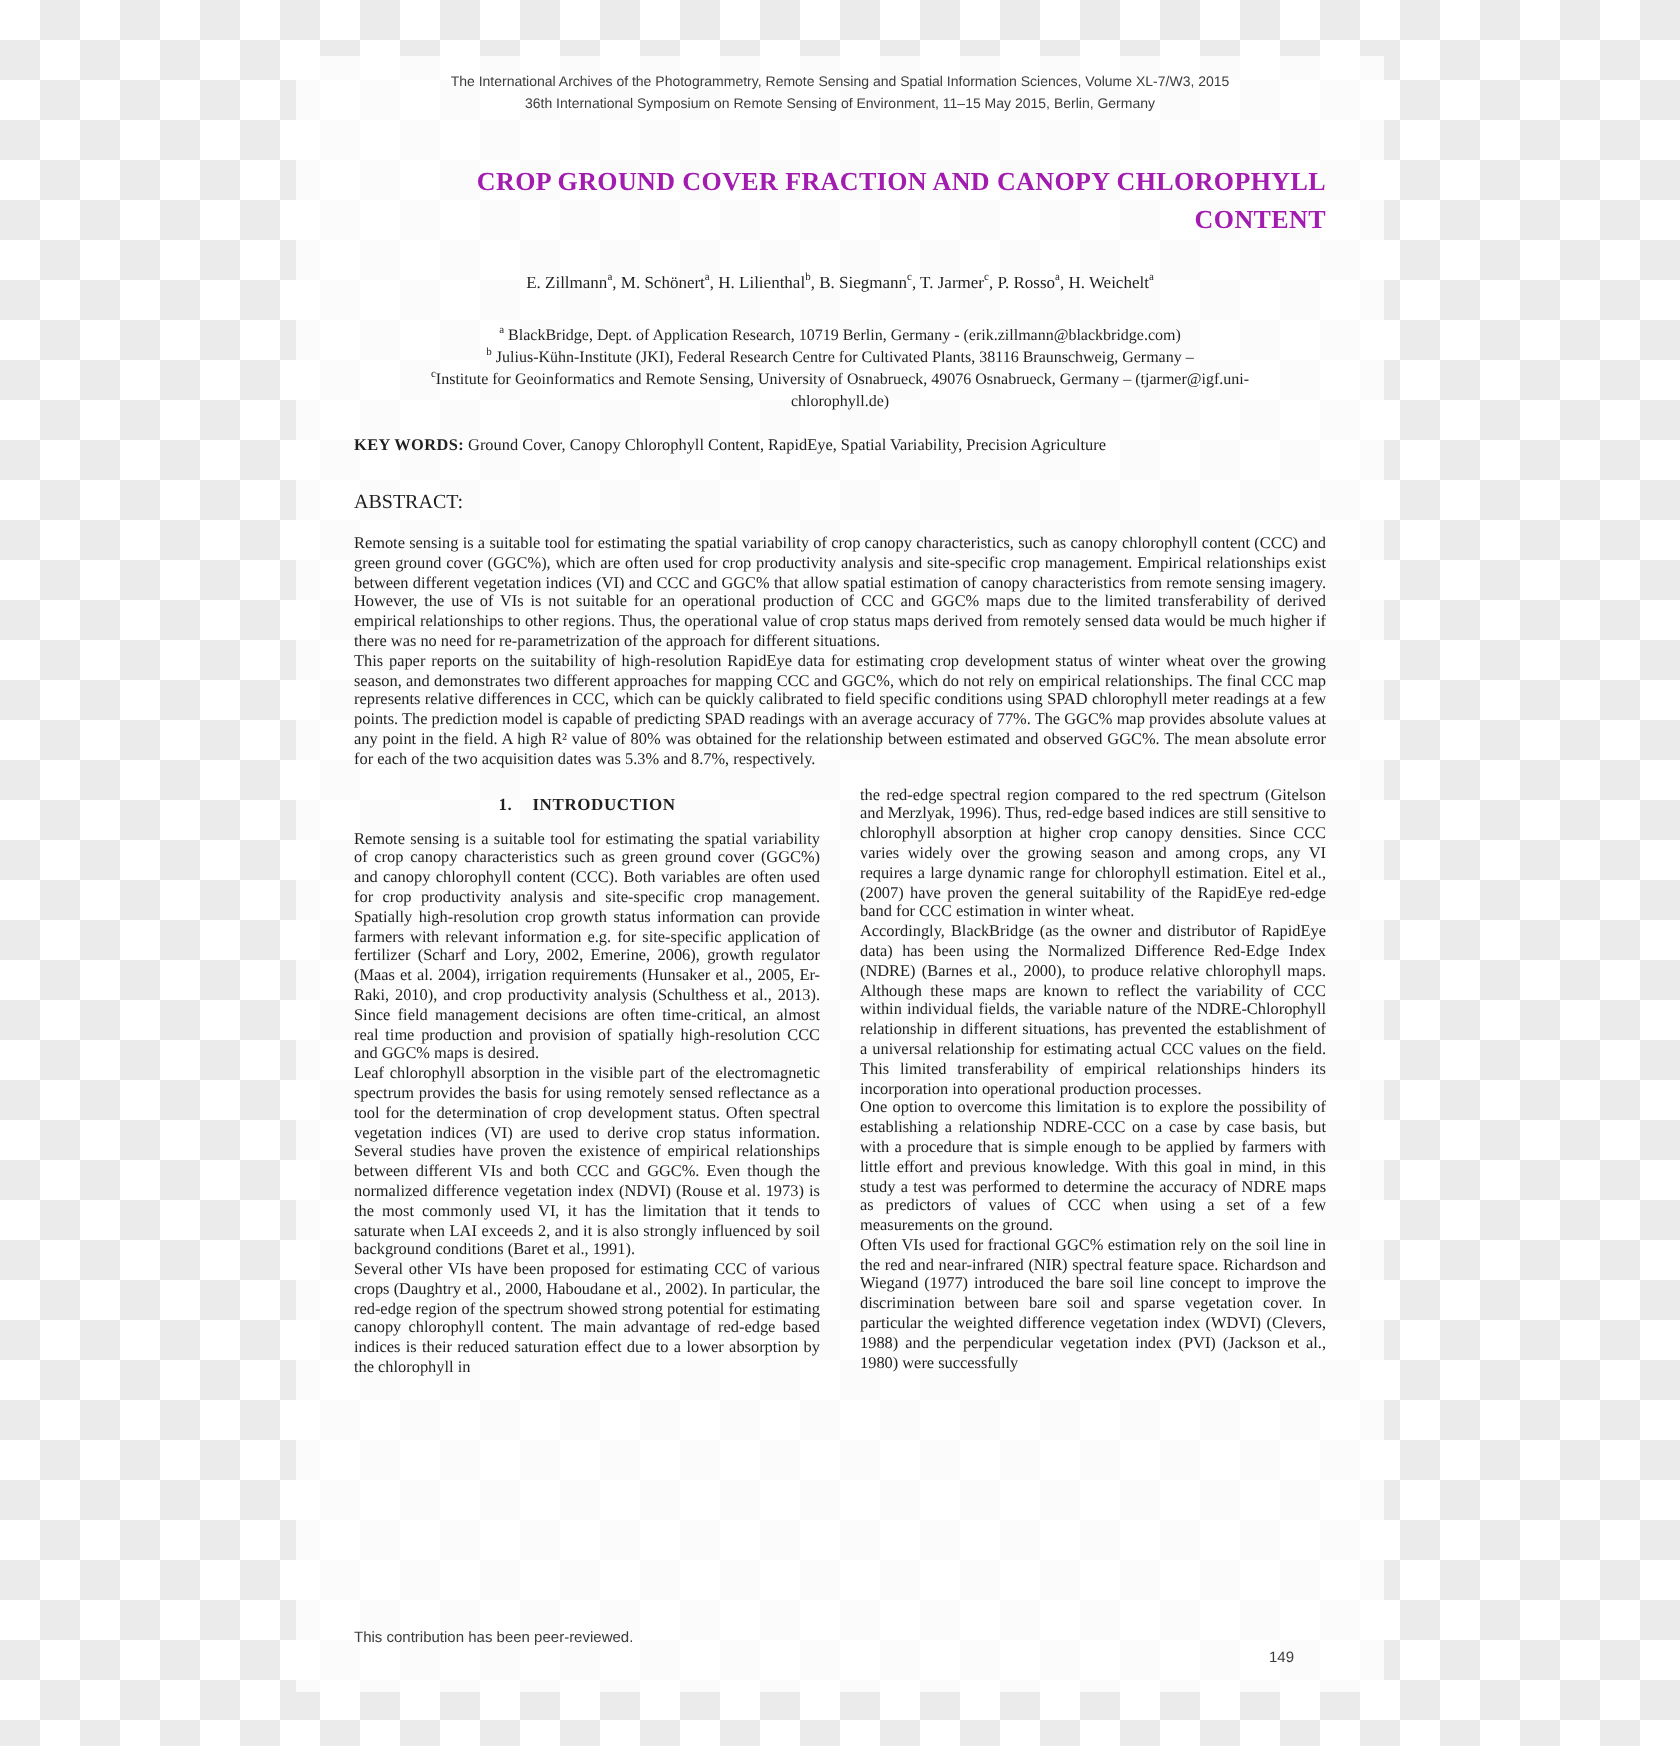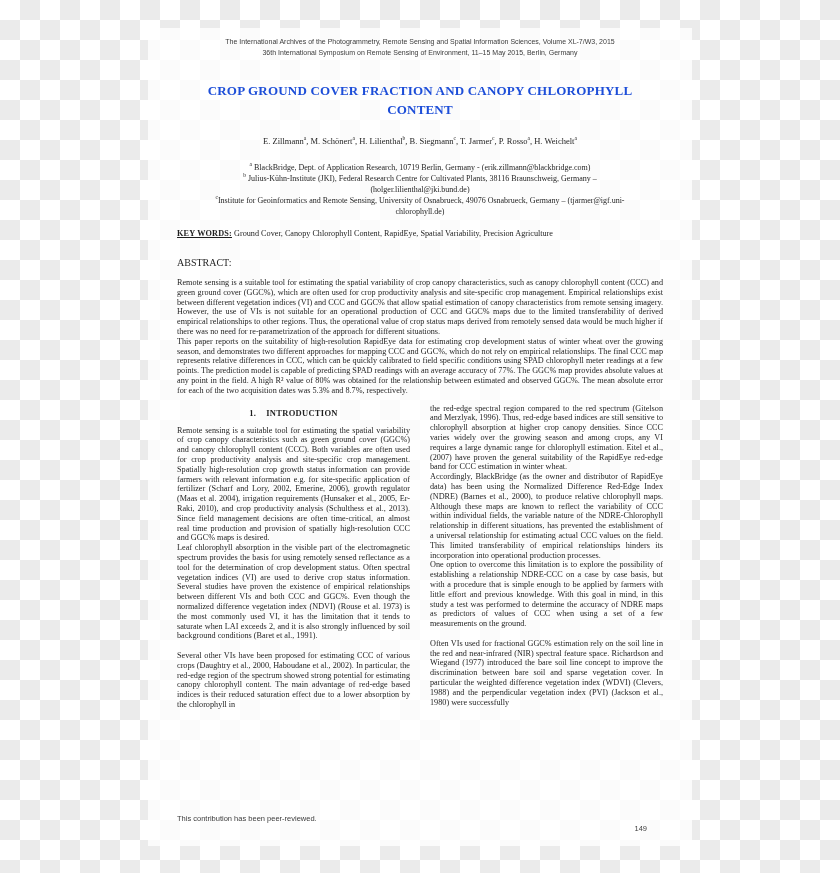--- a/index.html
+++ b/index.html
@@ -34,22 +34,22 @@
     font-size: 7px;
     line-height: 10.5px;
     text-align: center;
     color: #3c3c3c;
   }
   .title {
     margin-top: 23px;
     font-size: 13px;
     font-weight: bold;
     line-height: 19px;
-    text-align: center;
-    color: #1d4ed8;
+    text-align: right;
+    color: #a21caf;
     letter-spacing: 0.2px;
   }
   .authors {
     margin-top: 17px;
     font-size: 8.5px;
     text-align: center;
   }
   .authors sup, .affils sup {
     font-size: 5.5px;
     vertical-align: super;
@@ -59,34 +59,34 @@
     margin-top: 16px;
     font-size: 8px;
     line-height: 11px;
     text-align: center;
   }
   .keywords {
     margin-top: 12px;
     font-size: 8.2px;
     text-align: left;
   }
-  .keywords b { letter-spacing: 0.2px; text-decoration: underline; }
+  .keywords b { letter-spacing: 0.2px; }
   .abstract-head {
     margin-top: 19px;
     font-size: 10px;
     font-weight: normal;
   }
   .paras p.para {
     margin: 0;
     font-size: 8.2px;
     line-height: 9.8px;
     text-align: justify;
     text-justify: inter-word;
   }
-  .paras p.para.gap { margin-top: 10px; }
+  .paras p.para.gap { }
   .abstract-body { margin-top: 10px; }
   .columns {
     margin-top: 8px;
     display: flex;
     gap: 20px;
     justify-content: center;
   }
   .col { width: 236px; }
   .section-head {
     margin: 4px 0 8px 0;
@@ -129,21 +129,20 @@
 
     <div class="title">
       <div>CROP GROUND COVER FRACTION AND CANOPY CHLOROPHYLL CONTENT</div>
     </div>
 
     <div class="authors"><span>E. Zillmann<sup>a</sup></span>, <span>M. Schönert<sup>a</sup></span>, <span>H. Lilienthal<sup>b</sup></span>, <span>B. Siegmann<sup>c</sup></span>, <span>T. Jarmer<sup>c</sup></span>, <span>P. Rosso<sup>a</sup></span>, <span>H. Weichelt<sup>a</sup></span></div>
 
     <div class="affils">
         <div><sup>a</sup> BlackBridge, Dept. of Application Research, 10719 Berlin, Germany - (erik.zillmann@blackbridge.com)</div>
         <div><sup>b</sup> Julius-Kühn-Institute (JKI), Federal Research Centre for Cultivated Plants, 38116 Braunschweig, Germany –</div>
-        <div>(holger.lilienthal@jki.bund.de)</div>
         <div><sup>c</sup>Institute for Geoinformatics and Remote Sensing, University of Osnabrueck, 49076 Osnabrueck, Germany – (tjarmer@igf.uni-</div>
         <div>chlorophyll.de)</div>
       </div>
 
     <div class="keywords">
       <b>KEY WORDS:</b>
       <span> </span>
       <span>Ground Cover, Canopy Chlorophyll Content, RapidEye, Spatial Variability, Precision Agriculture</span>
     </div>
 

